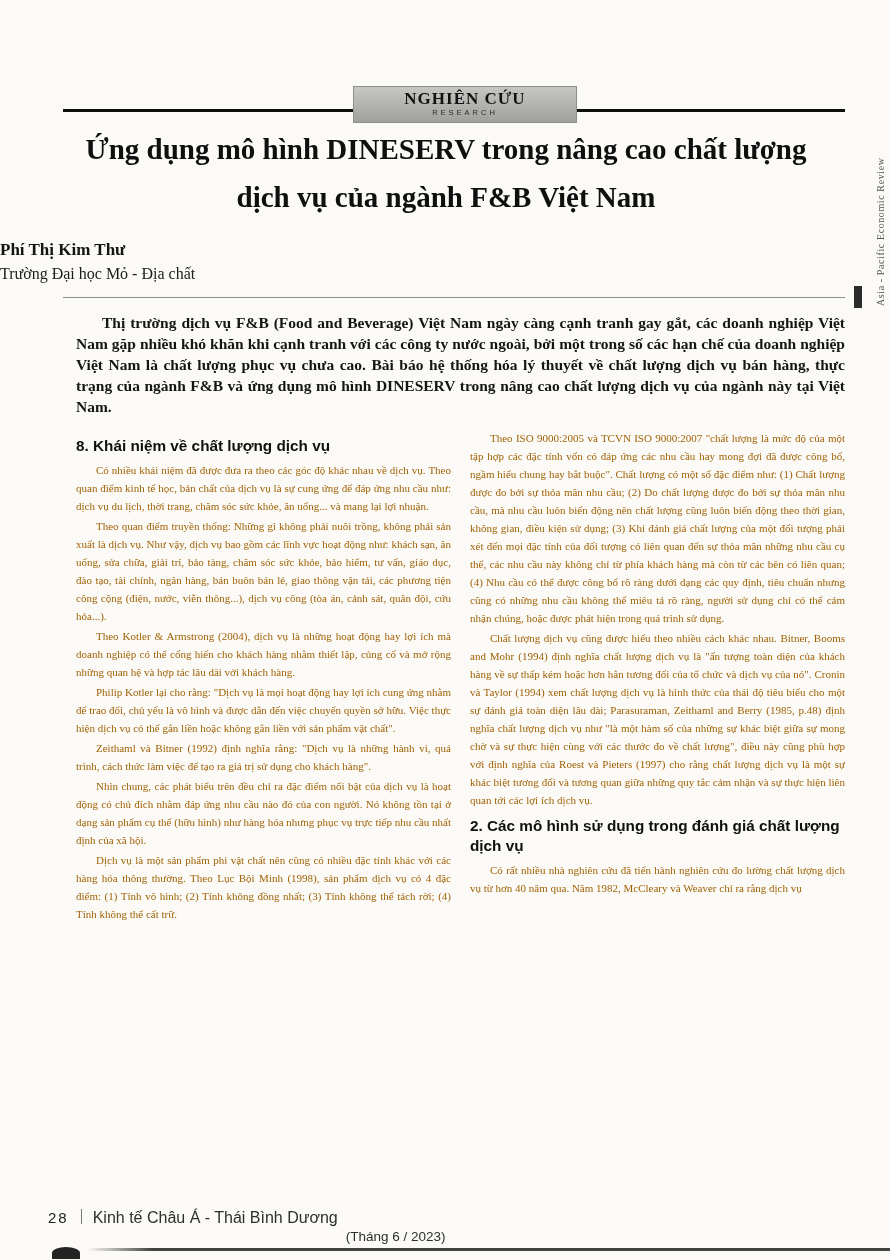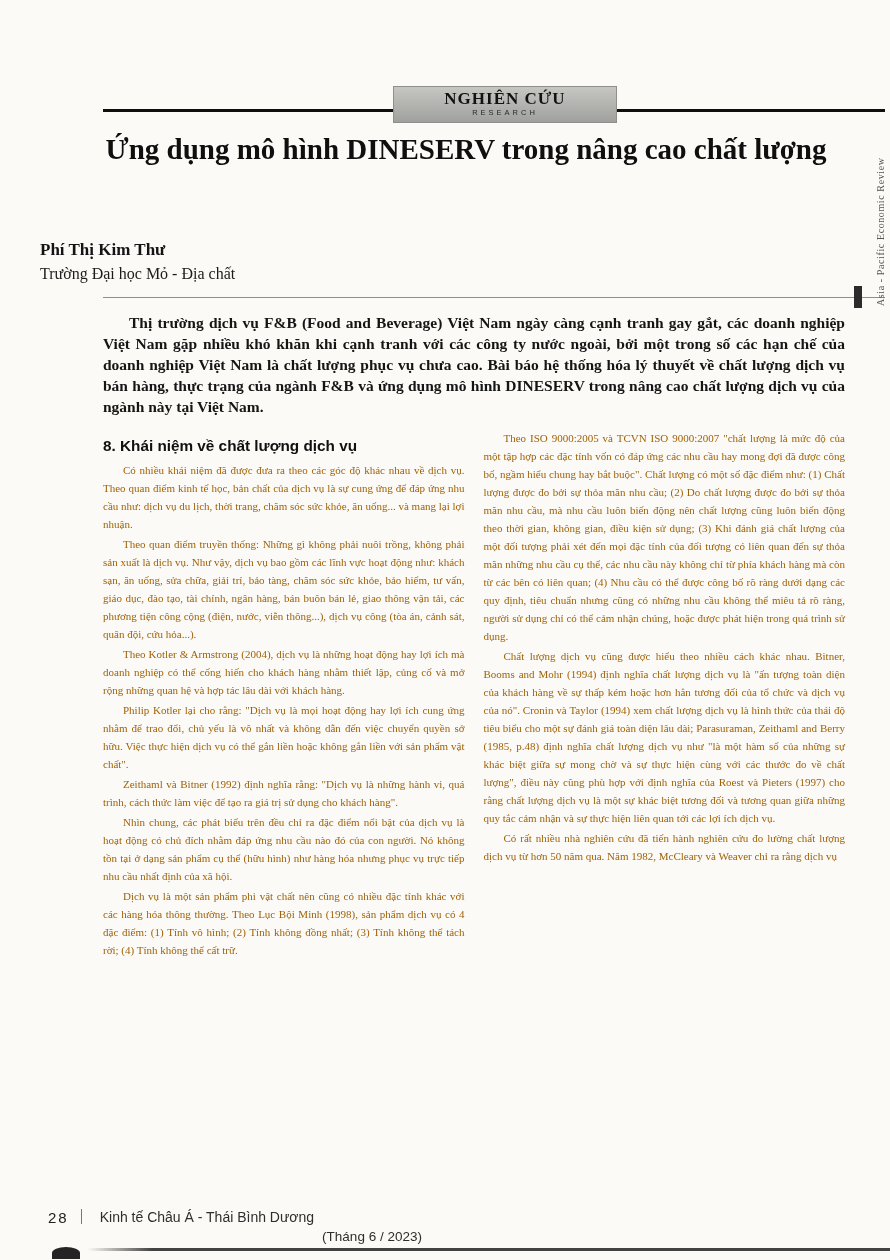--- a/index.html
+++ b/index.html
@@ -4,42 +4,41 @@
 <style>
   html, body { margin: 0; padding: 0; background: #ffffff; }
   .page {
     position: relative;
     width: 890px; height: 1260px;
     background: #fbfaf6;
     font-family: "Liberation Serif", serif;
     color: #1a1a1a;
     overflow: hidden;
     box-sizing: border-box;
-    padding-left: 40px;
   }
   
   .header { position: relative; height: 302px; }
   .top-rule { position: absolute; top: 109px; left: 63px; width: 782px; height: 3px; background: #0e0e0e; }
   .badge {
     position: absolute; top: 86px; left: 353px; width: 224px; height: 37px;
     background: linear-gradient(#c7c7c4, #9f9f9d);
     text-align: center; box-shadow: 0 0 0 1px #8f8f8d inset;
   }
   .badge-title { font-weight: bold; font-size: 17px; letter-spacing: 1px; color: #121212; margin-top: 4px; line-height: 18px; }
   .badge-sub { font-family: "Liberation Sans", sans-serif; font-size: 7.5px; letter-spacing: 3px; color: #2a2a2a; line-height: 9px; }
   .title {
     position: absolute; top: 124px; left: 0; width: 100%;
     text-align: center; font-size: 29px; font-weight: bold;
     line-height: 48px; color: #0f0f0f; margin: 1px;
   }
   .author { position: absolute; top: 240px; width: 100%; text-align: left; font-weight: bold; font-size: 17px; color: #141414; }
   .affiliation { position: absolute; top: 265px; width: 100%; text-align: left; font-size: 16px; color: #1c1c1c; }
   .thin-rule { position: absolute; top: 297px; left: 63px; width: 782px; height: 1px; background: #8e8e8c; }
   
-  .content { padding: 0 45px 0 63px; }
+  .content { padding: 0 45px 0 63px; margin-left: 13px; }
   .abstract {
     margin: 10px 0 0; font-weight: bold; font-size: 15.5px; line-height: 21px;
     text-align: justify; text-indent: 26px; color: #151515;
   }
   .columns { display: flex; gap: 19px; margin-top: 12px; }
   .col { flex: 1; min-width: 0; }
   .body-p { font-size: 11px; line-height: 18px; text-align: justify; text-indent: 20px; margin: 0 0 2px; color: #a16207; }
   .sec-heading {
     font-family: "Liberation Sans", sans-serif; font-size: 15.3px; font-weight: bold;
     line-height: 20px; margin: 7px 0 5px; color: #101010;
@@ -53,68 +52,70 @@
   }
   .reg-mark { position: absolute; top: 286px; right: 28px; width: 8px; height: 22px; background: #2b2b2b; }
   
   .footer {
     position: absolute; left: 48px; bottom: 16px;
     display: flex; 
     font-family: "Liberation Sans", sans-serif; color: #2e2e2e;
   }
   .pagenum { font-size: 15px; letter-spacing: 2px; color: #222; }
   .vbar { display: inline-block; width: 1px; height: 15px; background: #777; margin: 0 11px 0 12px; }
-  .journal { font-size: 14px; margin-left: 7px; }
+  .journal { font-size: 16px; }
   .issue { font-size: 13.5px; margin-left: 8px; margin-top: 20px; }
   .scan-edge {
     position: absolute; left: 88px; right: 0; bottom: 9px; height: 3px;
     background: linear-gradient(to right, rgba(34,34,34,0), rgba(34,34,34,0.85) 8%, rgba(34,34,34,0.85));
   }
   .scan-blob { position: absolute; left: 52px; bottom: 1px; width: 28px; height: 12px; background: #242424; border-radius: 50% 50% 0 0; }
 </style>
 </head>
 <body>
 
 <div class="page">
 
   <div class="header">
     <div class="top-rule"></div>
     <div class="badge">
       <div class="badge-title">NGHIÊN CỨU</div>
       <div class="badge-sub">RESEARCH</div>
     </div>
     <h1 class="title">
       <span>Ứng dụng mô hình DINESERV trong nâng cao chất lượng</span><br>
+      <span>dịch vụ của ngành F&amp;B Việt Nam</span>
     </h1>
     <div class="author">Phí Thị Kim Thư</div>
     <div class="affiliation">Trường Đại học Mỏ - Địa chất</div>
     <div class="thin-rule"></div>
   </div>
 
   <div class="side-label">Asia - Pacific Economic Review</div>
   <div class="reg-mark"></div>
 
   <div class="content">
     <p class="abstract">Thị trường dịch vụ F&amp;B (Food and Beverage) Việt Nam ngày càng cạnh tranh gay gắt, các doanh nghiệp Việt Nam gặp nhiều khó khăn khi cạnh tranh với các công ty nước ngoài, bởi một trong số các hạn chế của doanh nghiệp Việt Nam là chất lượng phục vụ chưa cao. Bài báo hệ thống hóa lý thuyết về chất lượng dịch vụ bán hàng, thực trạng của ngành F&amp;B và ứng dụng mô hình DINESERV trong nâng cao chất lượng dịch vụ của ngành này tại Việt Nam.</p>
 
     <div class="columns">
       <div class="col">
         <h2 class="sec-heading">8. Khái niệm về chất lượng dịch vụ</h2>
         <p class="body-p">Có nhiều khái niệm đã được đưa ra theo các góc độ khác nhau về dịch vụ. Theo quan điểm kinh tế học, bản chất của dịch vụ là sự cung ứng để đáp ứng nhu cầu như: dịch vụ du lịch, thời trang, chăm sóc sức khỏe, ăn uống... và mang lại lợi nhuận.</p>
         <p class="body-p">Theo quan điểm truyền thống: Những gì không phải nuôi trồng, không phải sản xuất là dịch vụ. Như vậy, dịch vụ bao gồm các lĩnh vực hoạt động như: khách sạn, ăn uống, sửa chữa, giải trí, bảo tàng, chăm sóc sức khỏe, bảo hiểm, tư vấn, giáo dục, đào tạo, tài chính, ngân hàng, bán buôn bán lẻ, giao thông vận tải, các phương tiện công cộng (điện, nước, viễn thông...), dịch vụ công (tòa án, cảnh sát, quân đội, cứu hỏa...).</p>
         <p class="body-p">Theo Kotler &amp; Armstrong (2004), dịch vụ là những hoạt động hay lợi ích mà doanh nghiệp có thể cống hiến cho khách hàng nhằm thiết lập, củng cố và mở rộng những quan hệ và hợp tác lâu dài với khách hàng.</p>
-        <p class="body-p">Philip Kotler lại cho rằng: "Dịch vụ là mọi hoạt động hay lợi ích cung ứng nhằm để trao đổi, chủ yếu là vô nhất và không dẫn đến việc chuyển quyền sở hữu. Việc thực hiện dịch vụ có thể gắn liền hoặc không gắn liền với sản phẩm vật chất".</p>
+        <p class="body-p">Philip Kotler lại cho rằng: "Dịch vụ là mọi hoạt động hay lợi ích cung ứng nhằm để trao đổi, chủ yếu là vô hình và được dẫn đến việc chuyển quyền sở hữu. Việc thực hiện dịch vụ có thể gắn liền hoặc không gắn liền với sản phẩm vật chất".</p>
         <p class="body-p">Zeithaml và Bitner (1992) định nghĩa rằng: "Dịch vụ là những hành vi, quá trình, cách thức làm việc để tạo ra giá trị sử dụng cho khách hàng".</p>
         <p class="body-p">Nhìn chung, các phát biểu trên đều chỉ ra đặc điểm nổi bật của dịch vụ là hoạt động có chủ đích nhằm đáp ứng nhu cầu nào đó của con người. Nó không tồn tại ở dạng sản phẩm cụ thể (hữu hình) như hàng hóa nhưng phục vụ trực tiếp nhu cầu nhất định của xã hội.</p>
         <p class="body-p">Dịch vụ là một sản phẩm phi vật chất nên cũng có nhiều đặc tính khác với các hàng hóa thông thường. Theo Lục Bội Minh (1998), sản phẩm dịch vụ có 4 đặc điểm: (1) Tính vô hình; (2) Tính không đồng nhất; (3) Tính không thể tách rời; (4) Tính không thể cất trữ.</p>
       </div>
       <div class="col">
         <p class="body-p">Theo ISO 9000:2005 và TCVN ISO 9000:2007 "chất lượng là mức độ của một tập hợp các đặc tính vốn có đáp ứng các nhu cầu hay mong đợi đã được công bố, ngầm hiểu chung hay bắt buộc". Chất lượng có một số đặc điểm như: (1) Chất lượng được đo bởi sự thỏa mãn nhu cầu; (2) Do chất lượng được đo bởi sự thỏa mãn nhu cầu, mà nhu cầu luôn biến động nên chất lượng cũng luôn biến động theo thời gian, không gian, điều kiện sử dụng; (3) Khi đánh giá chất lượng của một đối tượng phải xét đến mọi đặc tính của đối tượng có liên quan đến sự thỏa mãn những nhu cầu cụ thể, các nhu cầu này không chỉ từ phía khách hàng mà còn từ các bên có liên quan; (4) Nhu cầu có thể được công bố rõ ràng dưới dạng các quy định, tiêu chuẩn nhưng cũng có những nhu cầu không thể miêu tả rõ ràng, người sử dụng chỉ có thể cảm nhận chúng, hoặc được phát hiện trong quá trình sử dụng.</p>
         <p class="body-p">Chất lượng dịch vụ cũng được hiểu theo nhiều cách khác nhau. Bitner, Booms and Mohr (1994) định nghĩa chất lượng dịch vụ là "ấn tượng toàn diện của khách hàng về sự thấp kém hoặc hơn hẳn tương đối của tổ chức và dịch vụ của nó". Cronin và Taylor (1994) xem chất lượng dịch vụ là hình thức của thái độ tiêu biểu cho một sự đánh giá toàn diện lâu dài; Parasuraman, Zeithaml and Berry (1985, p.48) định nghĩa chất lượng dịch vụ như "là một hàm số của những sự khác biệt giữa sự mong chờ và sự thực hiện cùng với các thước đo về chất lượng", điều này cũng phù hợp với định nghĩa của Roest và Pieters (1997) cho rằng chất lượng dịch vụ là một sự khác biệt tương đối và tương quan giữa những quy tắc cảm nhận và sự thực hiện liên quan tới các lợi ích dịch vụ.</p>
-        <p class="body-p">Có rất nhiều nhà nghiên cứu đã tiến hành nghiên cứu đo lường chất lượng dịch vụ từ hơn 50 năm qua. Năm 1982, McCleary và Weaver chỉ ra rằng dịch vụ</p>
+        <h2 class="sec-heading">2. Các mô hình sử dụng trong đánh giá chất lượng dịch vụ</h2>
+        <p class="body-p">Có rất nhiều nhà nghiên cứu đã tiến hành nghiên cứu đo lường chất lượng dịch vụ từ hơn 40 năm qua. Năm 1982, McCleary và Weaver chỉ ra rằng dịch vụ</p>
       </div>
     </div>
   </div>
 
   <div class="footer">
     <span class="pagenum">28</span>
     <span class="vbar"></span>
     <span class="journal">Kinh tế Châu Á - Thái Bình Dương</span>
     <span class="issue">(Tháng 6 / 2023)</span>
   </div>

